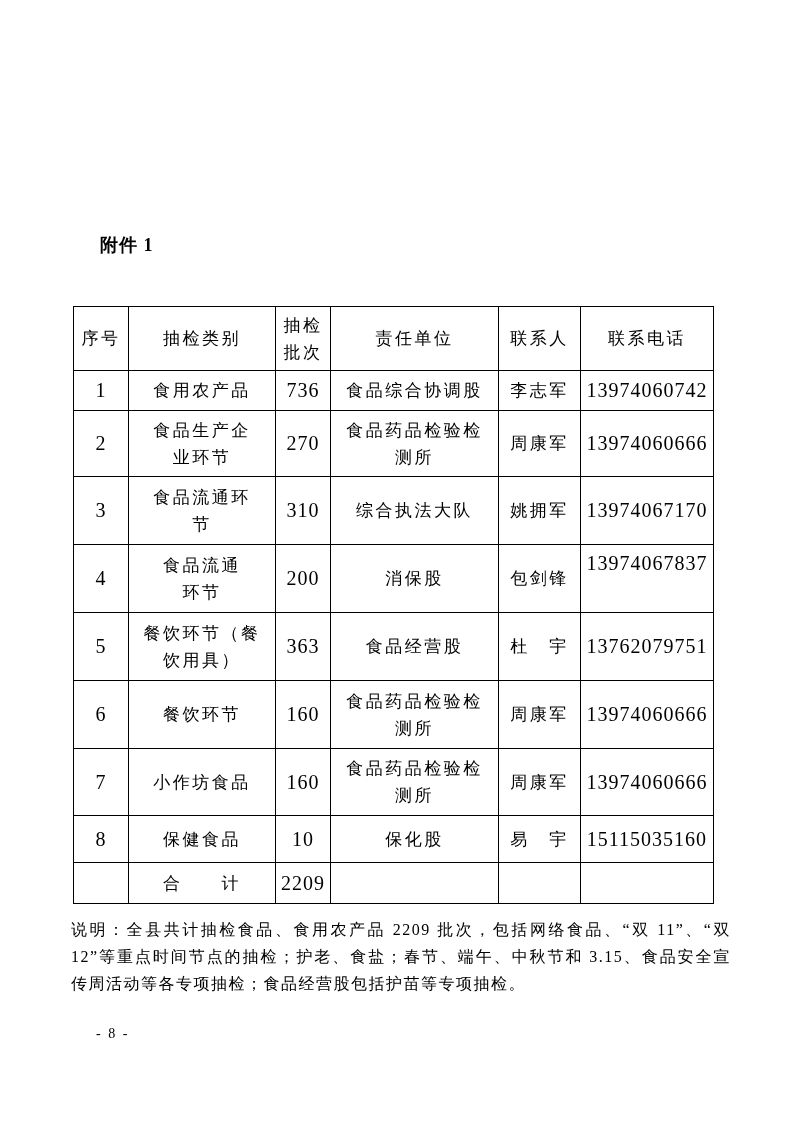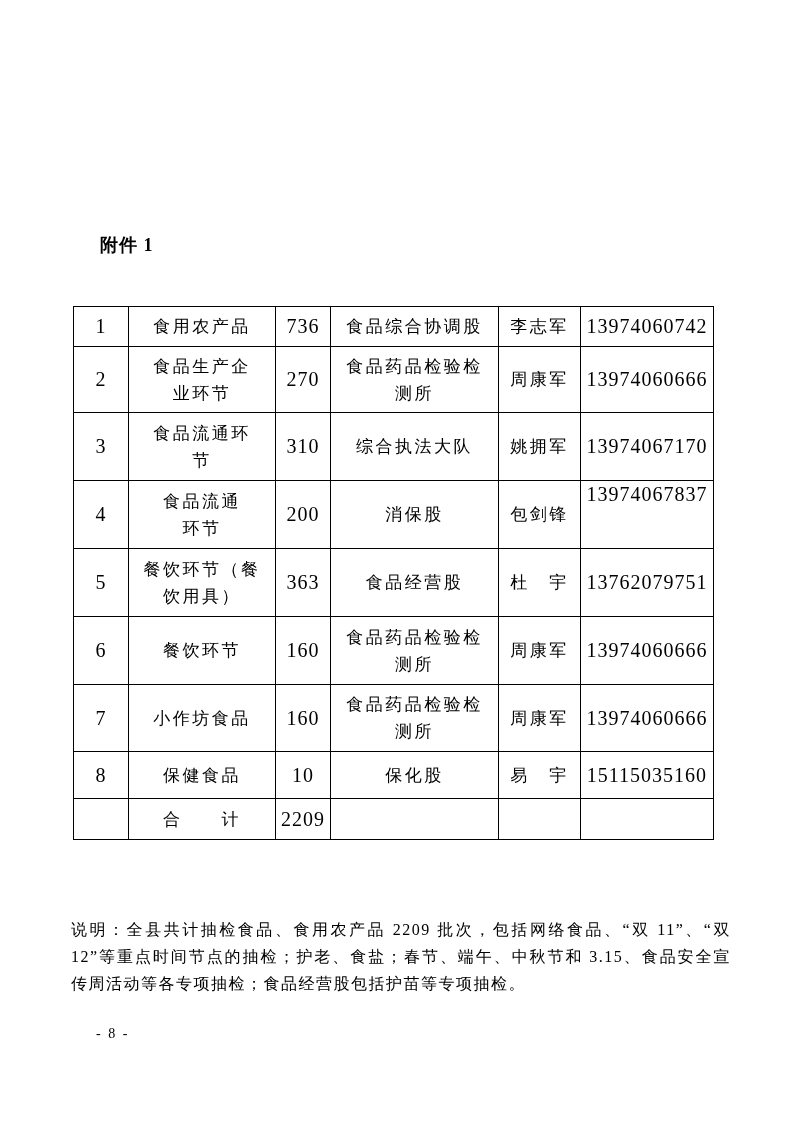--- a/index.html
+++ b/index.html
@@ -46,21 +46,21 @@
   tr.hdr{height:64px;}
   tr.r1{height:40px;}
   tr.r2{height:66px;}
   tr.r3{height:68px;}
   tr.r4{height:68px;}
   tr.r5{height:68px;}
   tr.r6{height:68px;}
   tr.r7{height:67px;}
   tr.r8{height:47px;}
   tr.rt{height:41px;}
-  td.vtop{vertical-align:top;}
+  td.vtop{vertical-align:top;padding-top:5px;}
   .note{
     position:absolute;left:71px;top:916px;width:660px;
     font-size:16px;line-height:27px;
     text-align:justify;letter-spacing:1.5px;
   }
   .page-number{
     position:absolute;left:96px;top:1026px;
     font-size:14px;letter-spacing:2px;
   }
 </style>
@@ -75,20 +75,29 @@
   <table class="task-table">
     <colgroup>
       <col style="width:55px">
       <col style="width:147px">
       <col style="width:55px">
       <col style="width:168px">
       <col style="width:82px">
       <col style="width:133px">
     </colgroup>
     <tbody>
+      <tr class="hdr">
+        <th>序号</th>
+        <th>抽检类别</th>
+        <th>抽检
+批次</th>
+        <th>责任单位</th>
+        <th>联系人</th>
+        <th>联系电话</th>
+      </tr>
       <tr class="r1">
         <td>1</td>
         <td>食用农产品</td>
         <td>736</td>
         <td>食品综合协调股</td>
         <td>李志军</td>
         <td>13974060742</td>
       </tr>
       <tr class="r2">
         <td>2</td>

